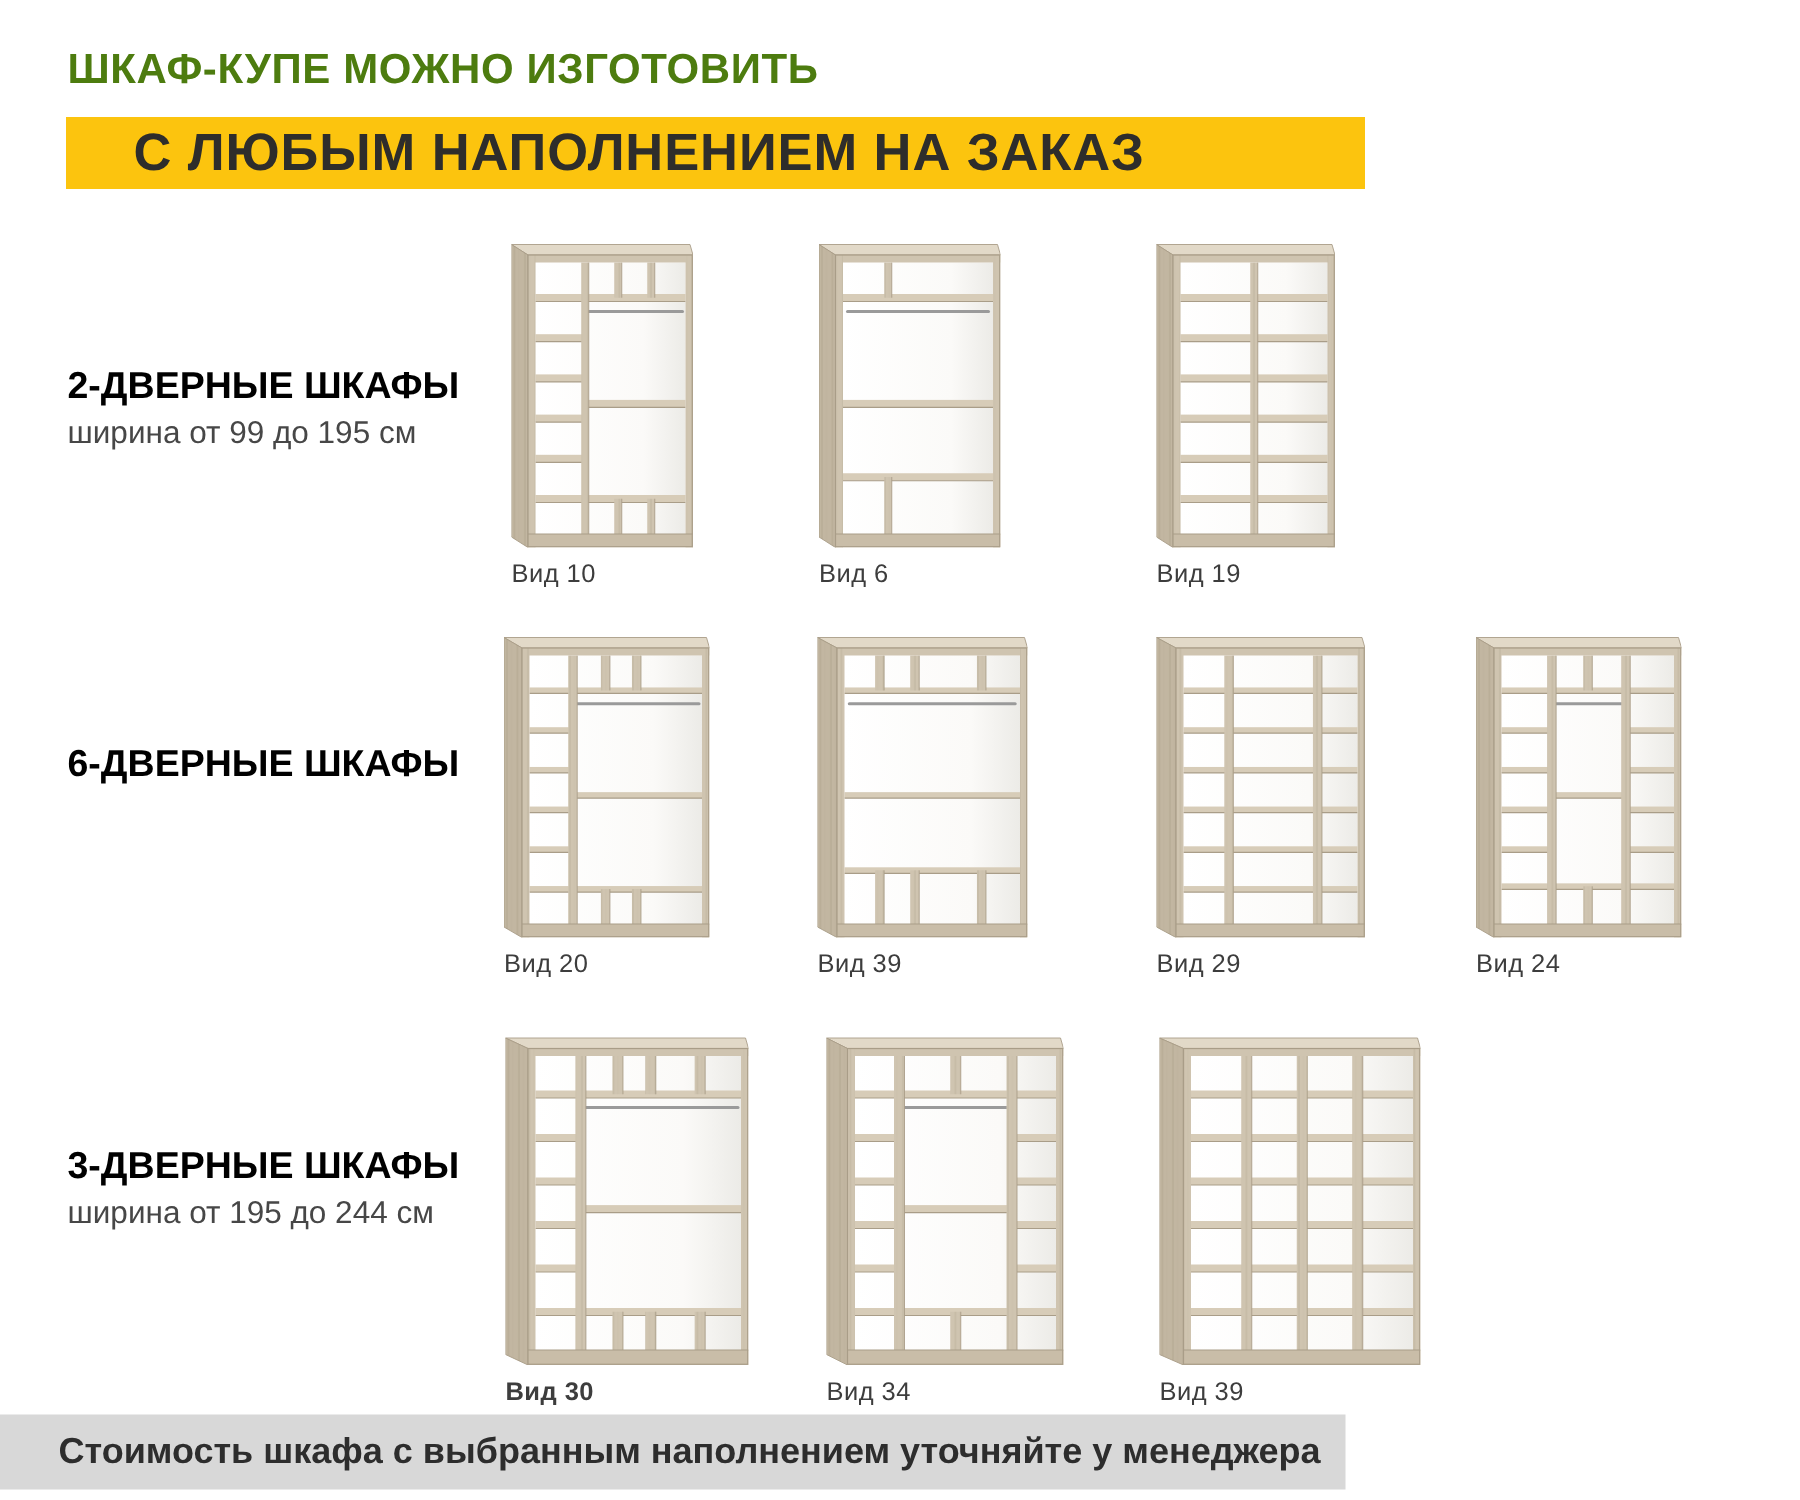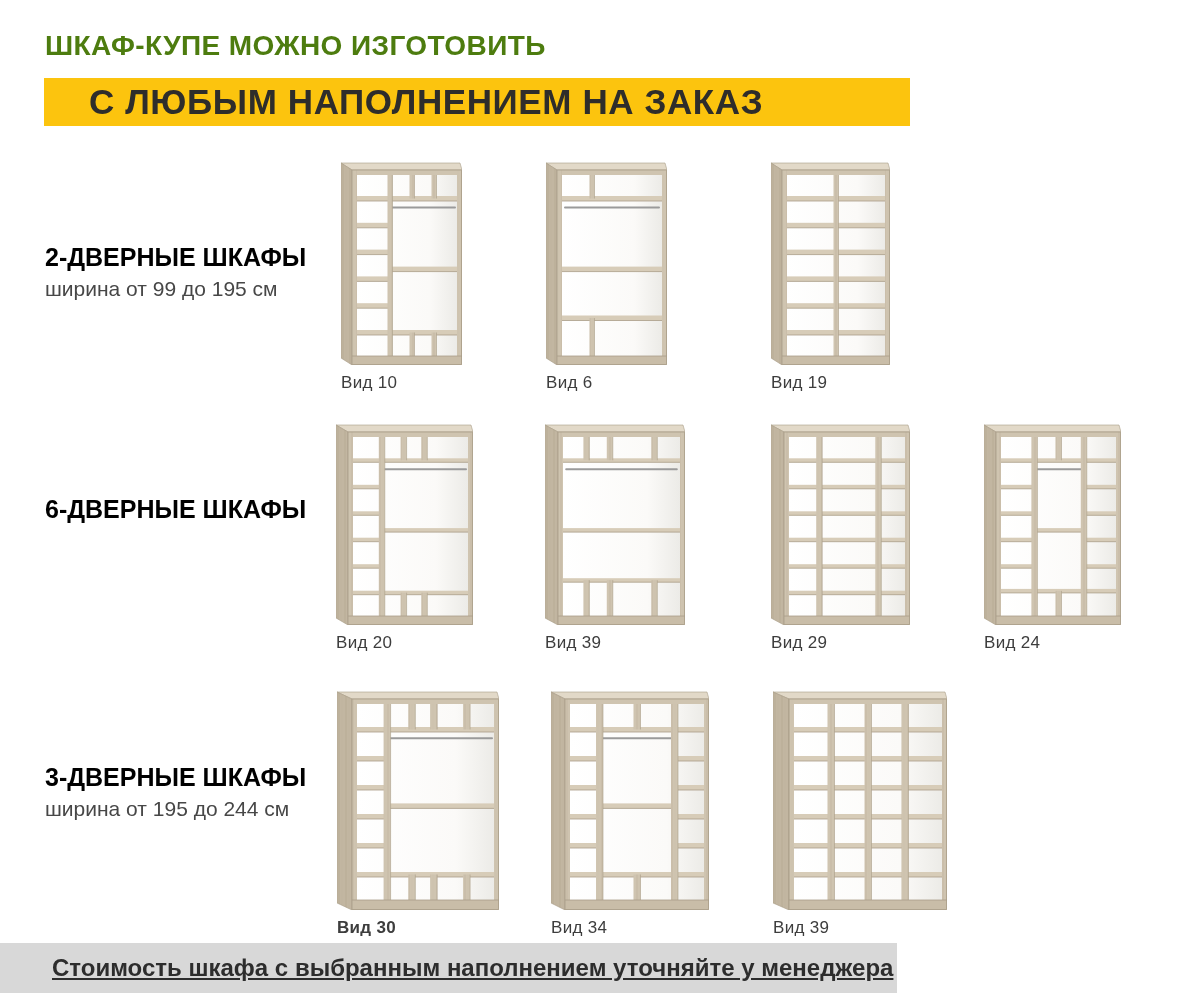--- a/index.html
+++ b/index.html
@@ -17,21 +17,21 @@
   .rl-h{font-size:25px;font-weight:700;color:#000000;margin-bottom:5px;white-space:nowrap;}
   .rl-s{font-size:21px;font-weight:400;color:#474747;white-space:nowrap;}
   .r0{top:243px}.r1{top:495px}.r2{top:763px}
 
   .fig{position:absolute;}
   .figlabel{position:absolute;font-size:17px;color:#3d3d3d;
     letter-spacing:0.3px;white-space:nowrap;}
 
   .footer{position:absolute;left:0;top:943px;width:897px;height:50px;
     display:flex;align-items:center;}
-  .footer span{margin-left:52px;font-size:24px;font-weight:700;color:#2d2d2d;white-space:nowrap;text-decoration:underline;}
+  .footer span{margin-left:39px;font-size:24px;font-weight:700;color:#2d2d2d;white-space:nowrap;}
 </style>
 </head>
 <body>
 
 <svg width="0" height="0" style="position:absolute" aria-hidden="true">
   <defs>
     <pattern id="grain" width="7" height="12" patternUnits="userSpaceOnUse">
       <line x1="2" y1="0" x2="2" y2="12" stroke="rgba(148,136,112,0.28)" stroke-width="1.2"></line>
       <line x1="5" y1="0" x2="5" y2="12" stroke="rgba(168,156,132,0.16)" stroke-width="0.8"></line>
     </pattern>

